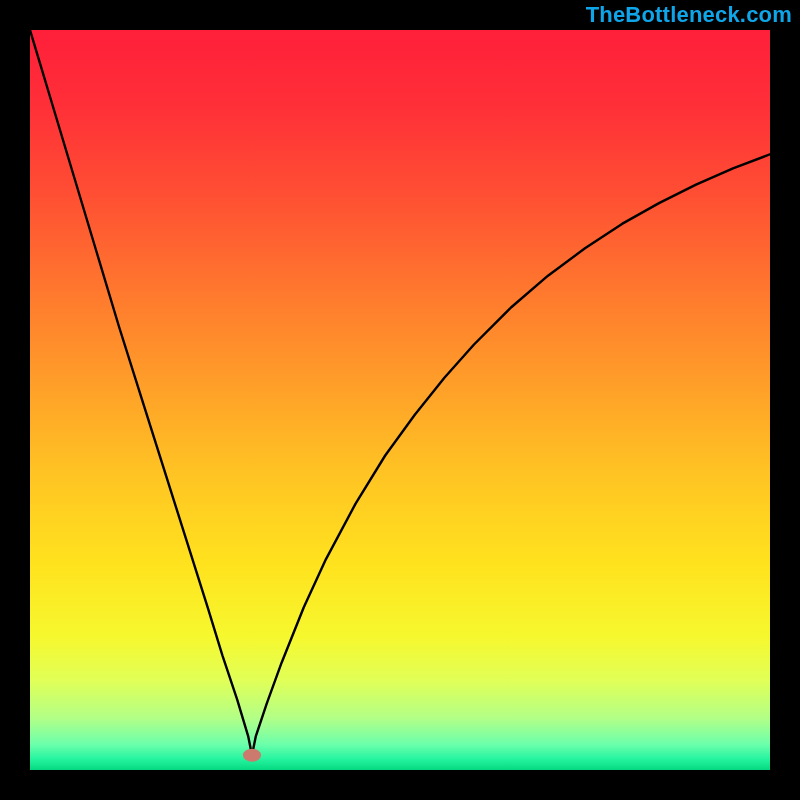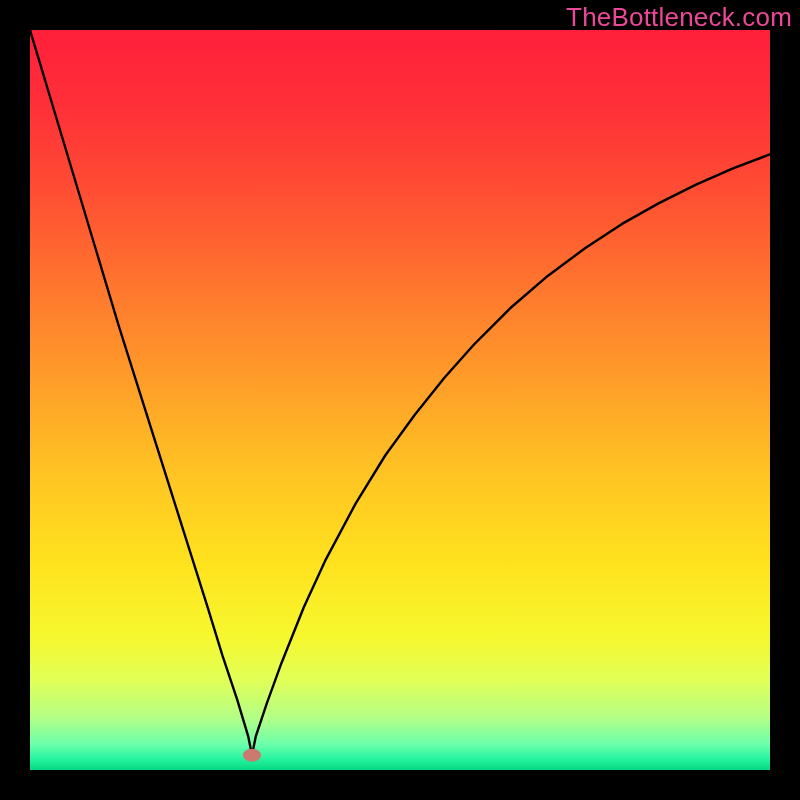--- a/index.html
+++ b/index.html
@@ -14,23 +14,23 @@
   .outer {
     position: relative;
     width: 800px;
     height: 800px;
     background: #000;
   }
   .watermark {
     position: absolute;
     top: 2px;
     right: 8px;
-    color: #ec4899;
-    font-size: 26px;
-    font-weight: 400;
+    color: #0ea5e9;
+    font-size: 22px;
+    font-weight: 700;
     letter-spacing: 0.2px;
     z-index: 5;
     user-select: none;
   }
   .plot {
     position: absolute;
     left: 30px;
     top: 30px;
     width: 740px;
     height: 740px;

